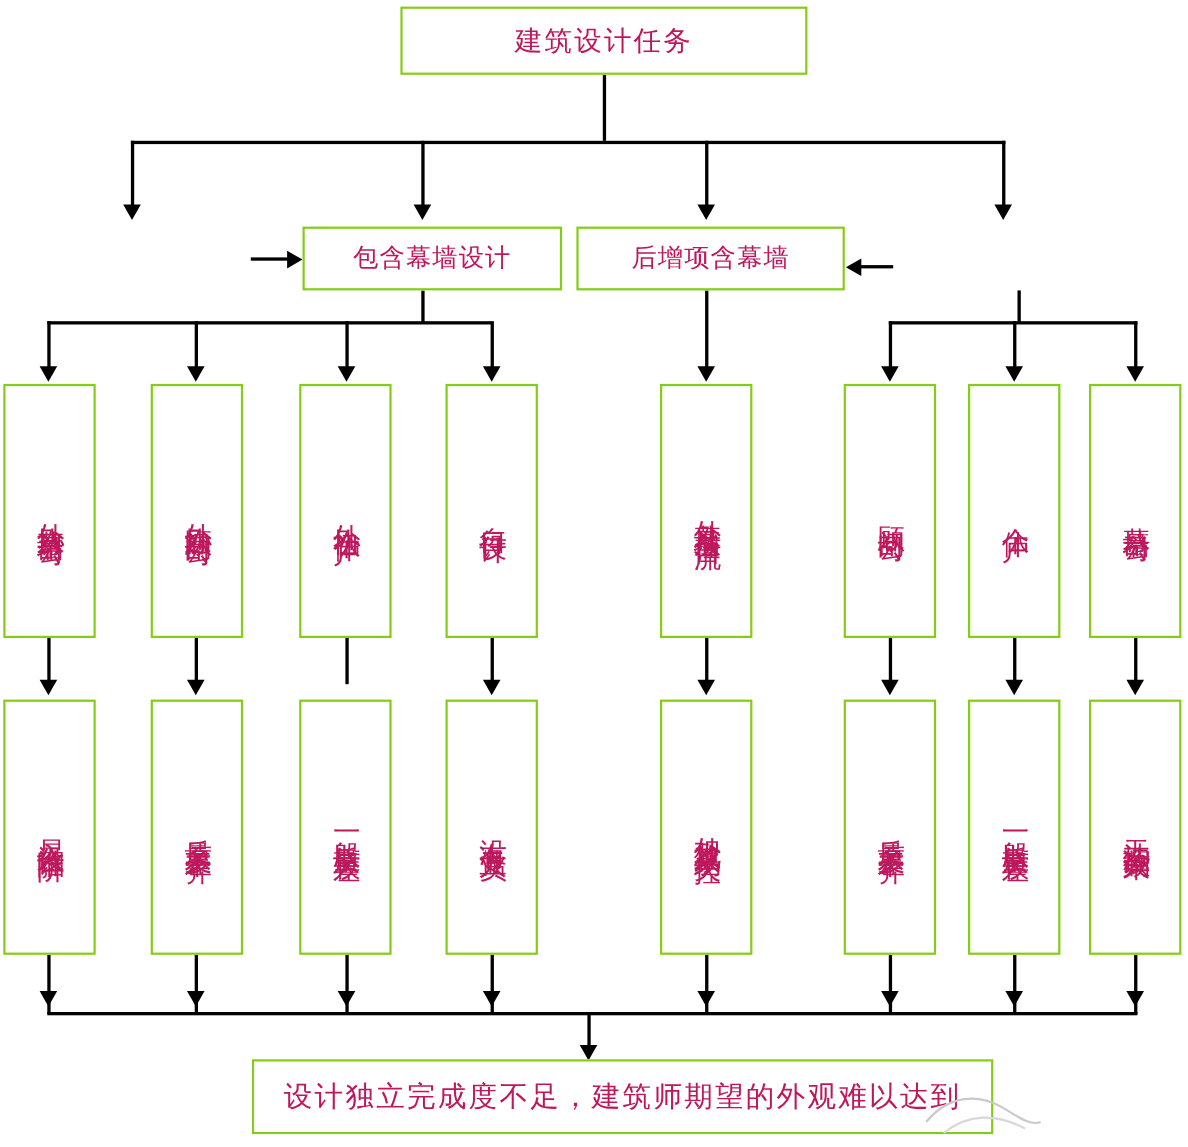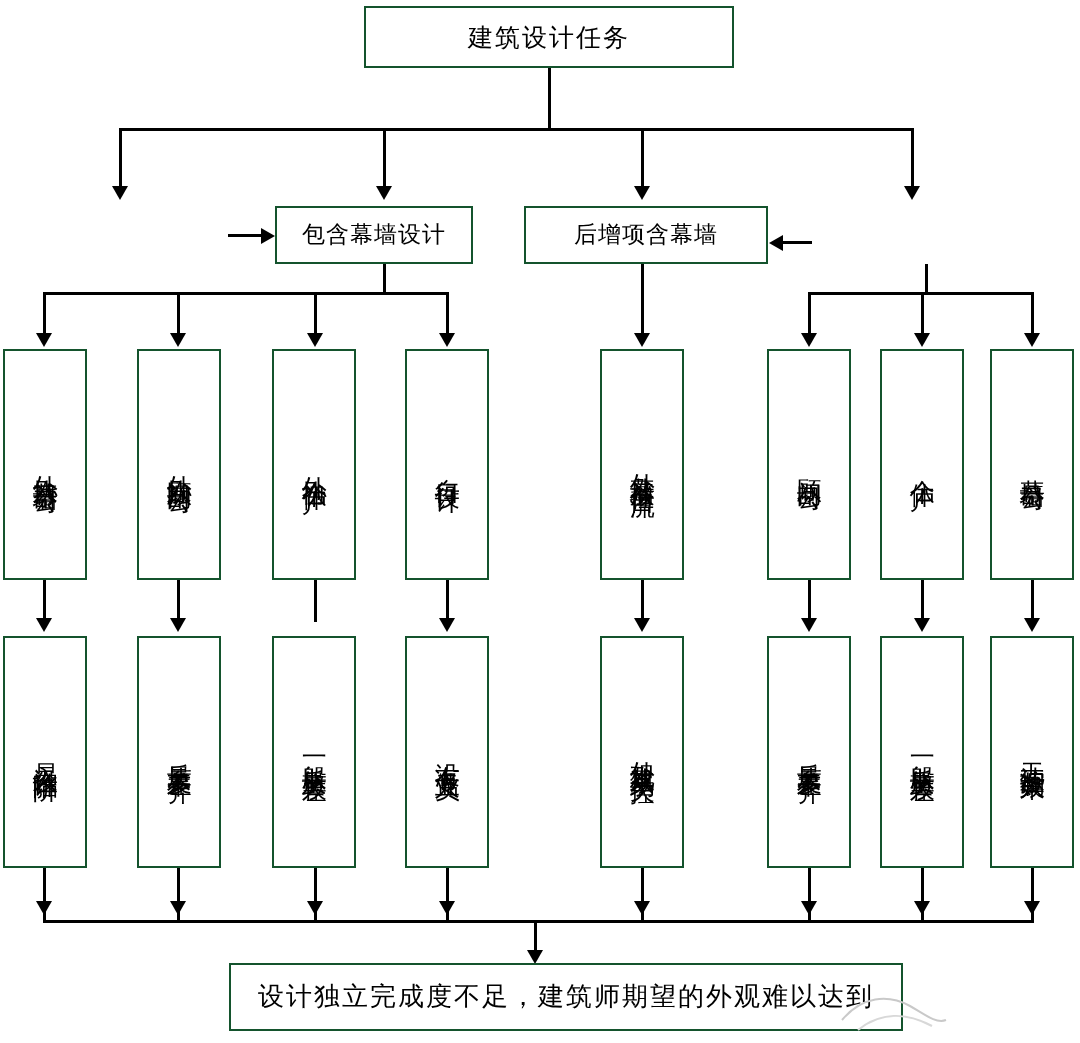--- a/index.html
+++ b/index.html
@@ -13,27 +13,27 @@
   #diagram {
     position: relative;
     width: 1080px;
     height: 1043px;
     background: #ffffff;
     overflow: hidden;
   }
   .node {
     position: absolute;
     box-sizing: border-box;
-    border: 2px solid #14532d;
+    border: 2px solid #84cc16;
     background: #ffffff;
     display: flex;
     align-items: center;
     justify-content: center;
     text-align: center;
-    color: #000000;
+    color: #be185d;
     z-index: 3;
   }
   .node.horiz {
     font-size: 23px;
     letter-spacing: 1px;
     padding: 2px 6px;
     line-height: 1.2;
   }
   .node.vert {
     writing-mode: vertical-rl;
@@ -100,21 +100,21 @@
 
   <div class="line vline" style="left:383px; top:128px; width:3px; height:60px;"></div>
   <div class="arrow down" style="left:376px; top:186px;"></div>
 
   <div class="line vline" style="left:641px; top:128px; width:3px; height:60px;"></div>
   <div class="arrow down" style="left:634px; top:186px;"></div>
 
   <div class="line vline" style="left:911px; top:128px; width:3px; height:60px;"></div>
   <div class="arrow down" style="left:904px; top:186px;"></div>
 
-  <div class="node horiz" style="left:275px; top:206px; width:198px; height:58px;">包含幕墙设计</div>
+  <div class="node horiz" style="left:275px; top:206px; width:236px; height:58px;">包含幕墙设计</div>
   <div class="node horiz" style="left:524px; top:206px; width:244px; height:58px;">后增项含幕墙</div>
 
   <div class="line hline" style="left:228px; top:234px; width:34px; height:3px;"></div>
   <div class="arrow right" style="left:261px; top:228px;"></div>
 
   <div class="line hline" style="left:782px; top:241px; width:30px; height:3px;"></div>
   <div class="arrow left" style="left:769px; top:235px;"></div>
 
   <div class="line vline" style="left:383px; top:264px; width:3px; height:30px;"></div>
   <div class="line hline" style="left:43px; top:292px; width:404px; height:3px;"></div>

